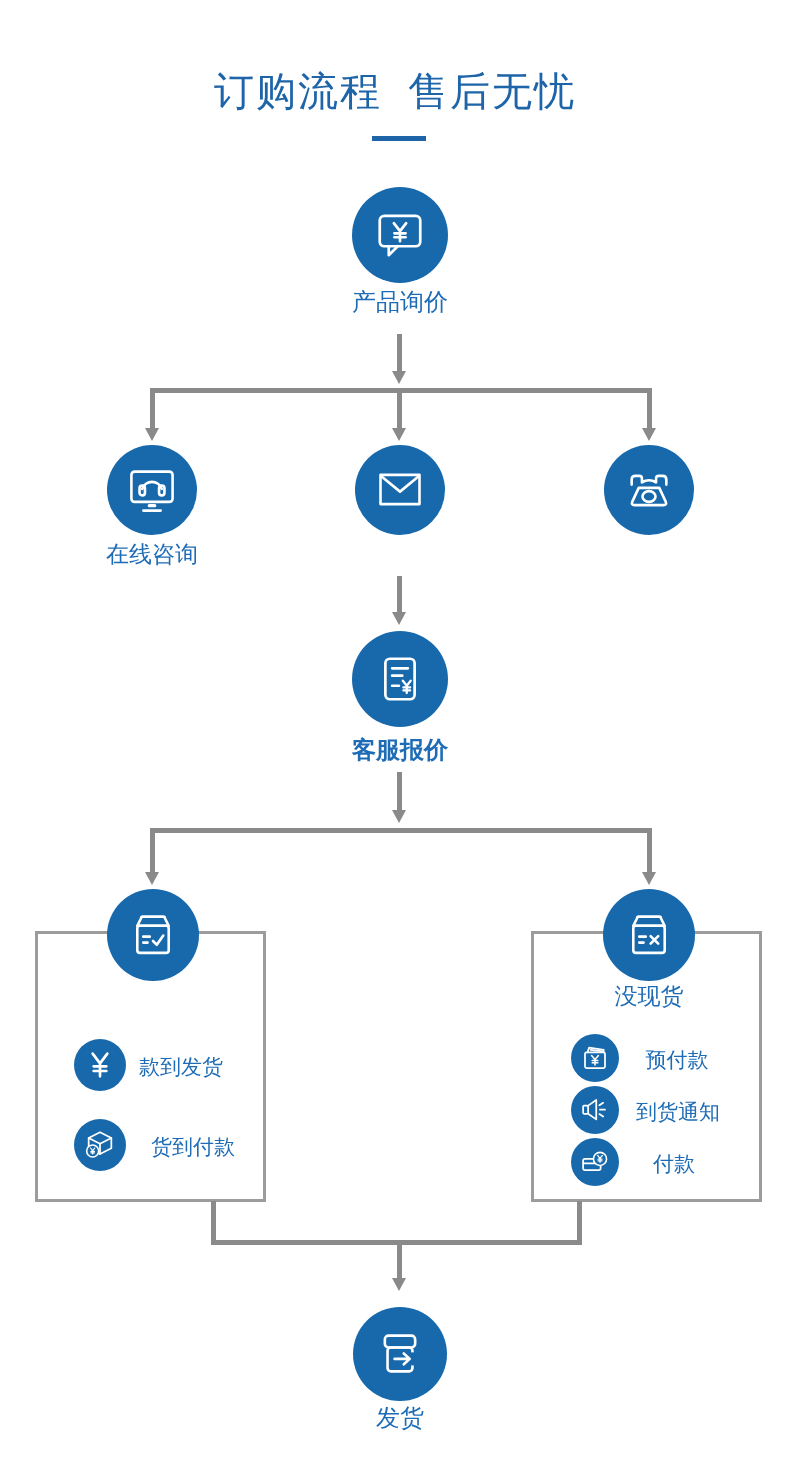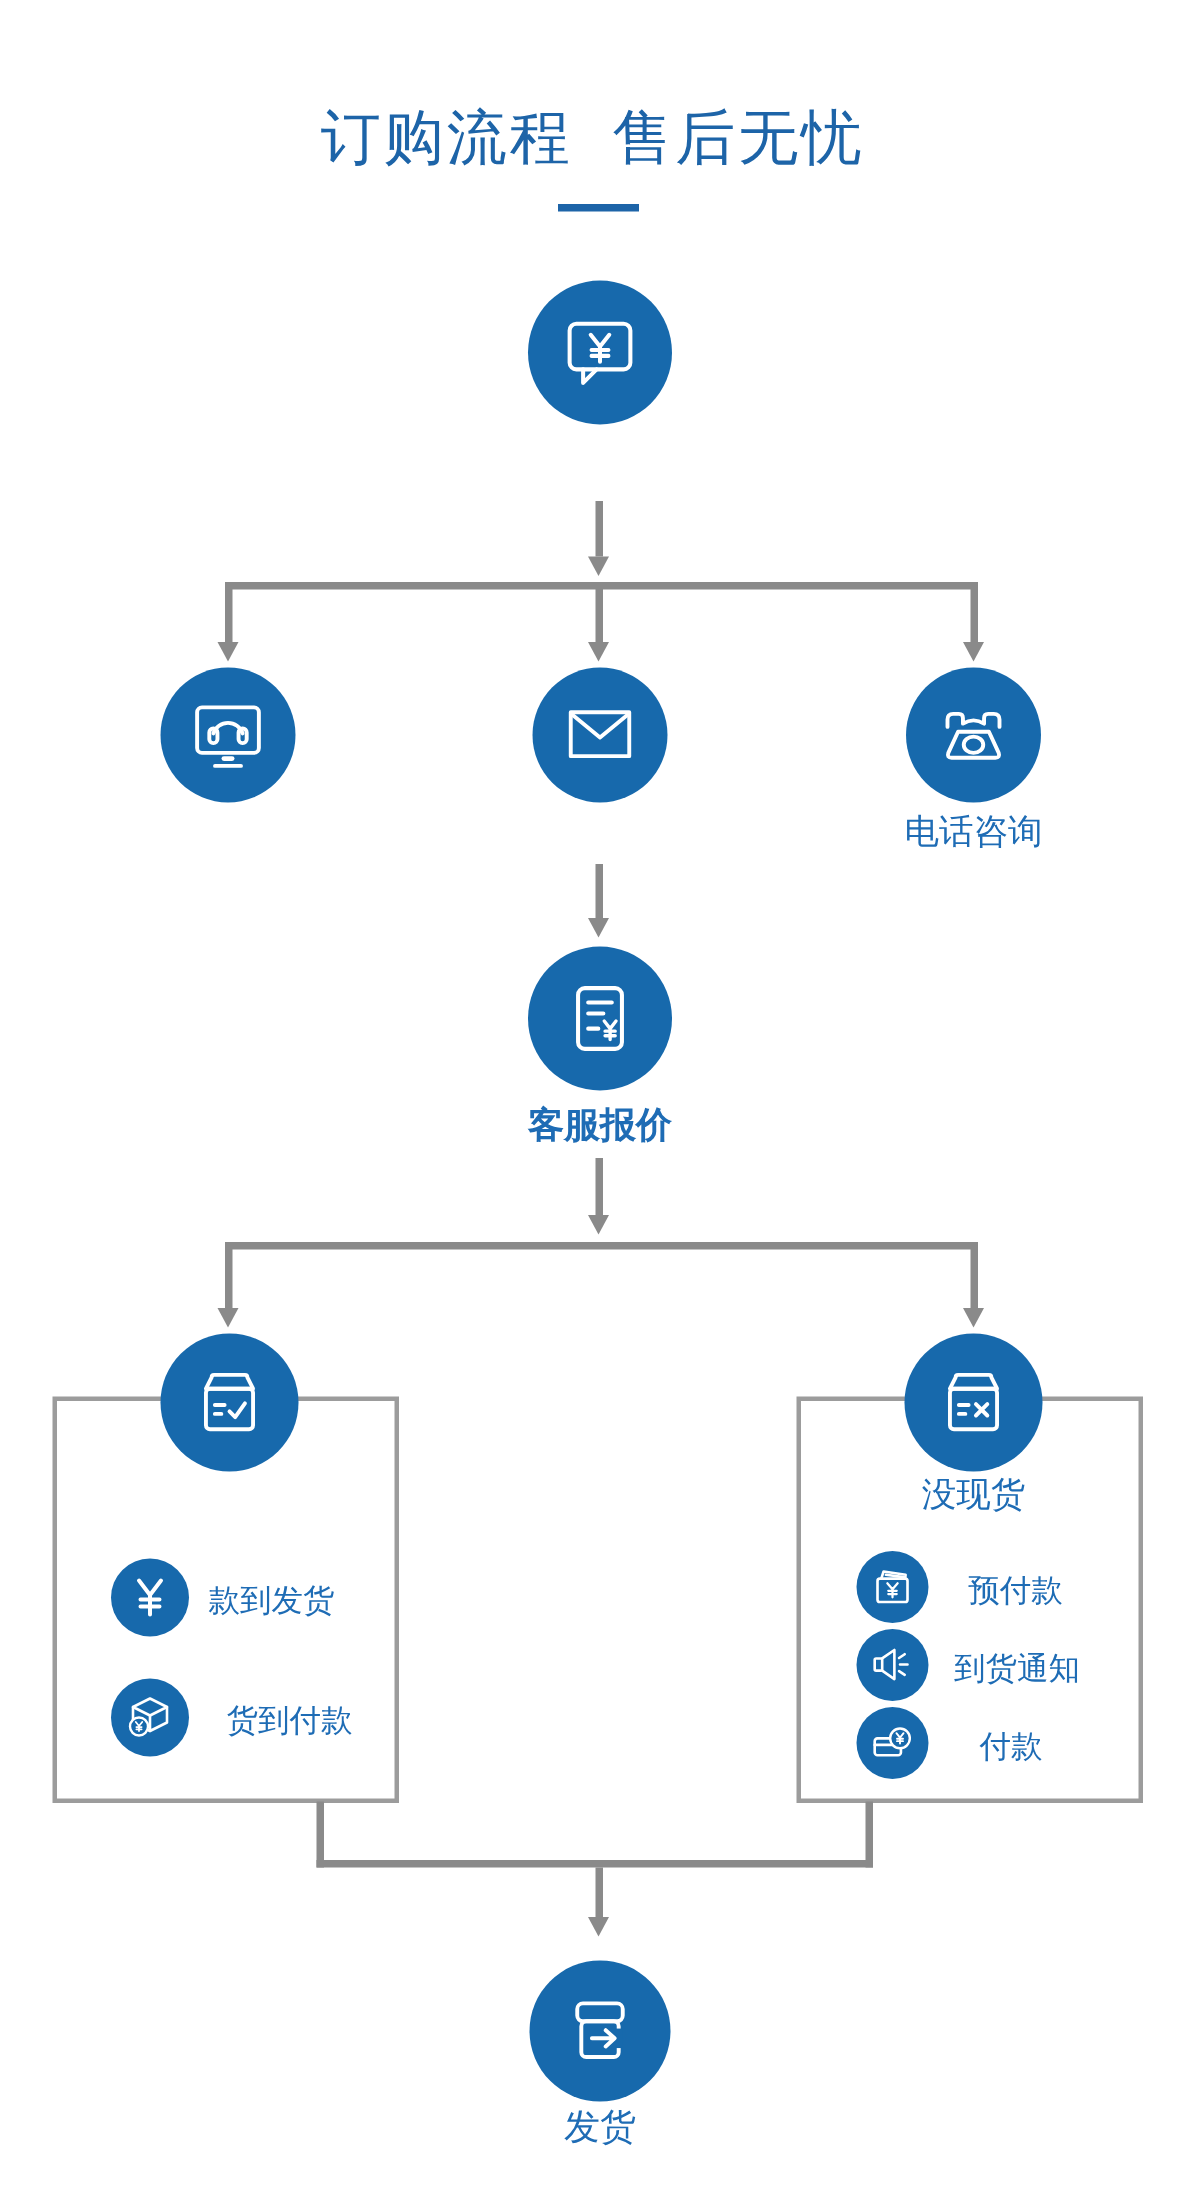--- a/index.html
+++ b/index.html
@@ -42,20 +42,21 @@
   <div class="title">订购流程  售后无忧</div>
   <div class="title-underline"></div>
 
   <div class="circle" style="left:352px;top:167px;width:96px;height:96px;">
     <svg class="ic" width="54" height="54" viewBox="0 0 48 48" stroke-width="2.4">
       <rect x="6" y="7" width="36" height="27" rx="4"></rect>
       <path d="M14,34 L14,42 L22,34"></path>
       <path d="M18.5,13.5 L24,20.5 M29.5,13.5 L24,20.5 M24,20.5 V29.5 M19,22.5 H29 M19,26 H29"></path>
     </svg>
   </div>
+  <div class="lbl lbl-lg" style="left:300px;top:266px;width:200px;">产品询价</div>
 
   <div class="seg" style="left:397px;top:314px;width:5px;height:37px;"></div>
   <div class="head" style="left:392px;top:351px;"></div>
 
   <div class="seg" style="left:150px;top:368px;width:502px;height:5px;"></div>
   <div class="seg" style="left:150px;top:368px;width:5px;height:40px;"></div>
   <div class="head" style="left:145px;top:408px;"></div>
   <div class="seg" style="left:397px;top:368px;width:5px;height:40px;"></div>
   <div class="head" style="left:392px;top:408px;"></div>
   <div class="seg" style="left:647px;top:368px;width:5px;height:40px;"></div>
@@ -64,36 +65,36 @@
   <div class="circle" style="left:107px;top:425px;width:90px;height:90px;">
     <svg class="ic" width="52" height="52" viewBox="0 0 48 48" stroke-width="2.4">
       <rect x="5" y="7" width="38" height="28" rx="3"></rect>
       <path d="M15,23 A9.5,9.5 0 0 1 33,23"></path>
       <rect x="12.5" y="20" width="5" height="9" rx="2.4"></rect>
       <rect x="30.5" y="20" width="5" height="9" rx="2.4"></rect>
       <path d="M21.5,38.5 H26.5" stroke-width="3"></path>
       <path d="M16,43 H32"></path>
     </svg>
   </div>
+  <div class="lbl lbl-md" style="left:72px;top:519px;width:160px;">在线咨询</div>
 
   <div class="circle" style="left:355px;top:425px;width:90px;height:90px;">
     <svg class="ic" width="52" height="52" viewBox="0 0 48 48" stroke-width="2.4">
       <rect x="6" y="10" width="36" height="27"></rect>
       <path d="M7,11.5 L24,25.5 L41,11.5"></path>
     </svg>
   </div>
 
   <div class="circle" style="left:604px;top:425px;width:90px;height:90px;">
     <svg class="ic" width="52" height="52" viewBox="0 0 48 48" stroke-width="2.4">
       <path d="M8,19 V14.5 Q8,11 11.5,11 H15 Q17.5,11 17.5,13.5 V17 Q24,13 30.5,17 V13.5 Q30.5,11 33,11 H36.5 Q40,11 40,14.5 V19"></path>
       <path d="M14.5,22 H33.5 L39.5,35 Q40.5,38 37.5,38 H10.5 Q7.5,38 8.5,35 Z"></path>
       <ellipse cx="24" cy="30" rx="6" ry="5"></ellipse>
     </svg>
   </div>
-  <div class="lbl lbl-md" style="left:569px;top:519px;width:160px;">电话咨询</div>
 
   <div class="seg" style="left:397px;top:556px;width:5px;height:36px;"></div>
   <div class="head" style="left:392px;top:592px;"></div>
 
   <div class="circle" style="left:352px;top:611px;width:96px;height:96px;">
     <svg class="ic" width="54" height="54" viewBox="0 0 48 48" stroke-width="2.4">
       <rect x="11" y="6" width="26" height="36" rx="4"></rect>
       <path d="M17,14.5 H31 M17,21 H26 M17,30 H23"></path>
       <path d="M26.5,25.5 L30,30 M33.5,25.5 L30,30 M30,30 V36.5 M27,31.5 H33 M27,34.2 H33" stroke-width="2"></path>
     </svg>

